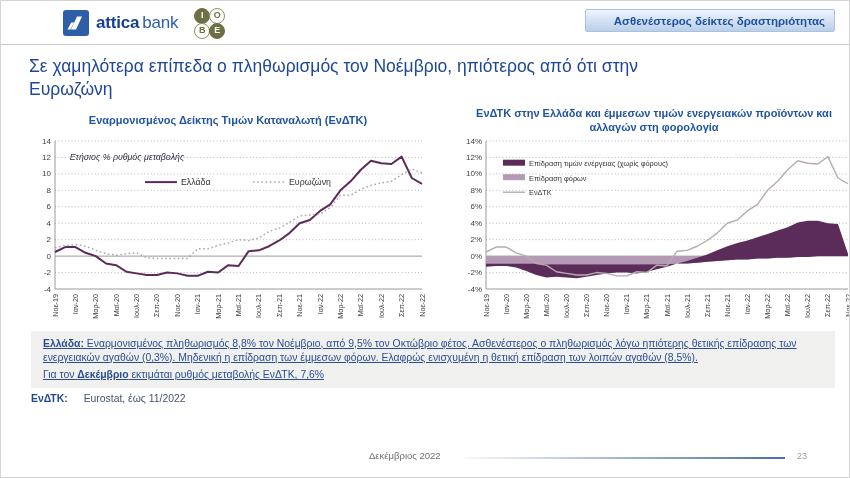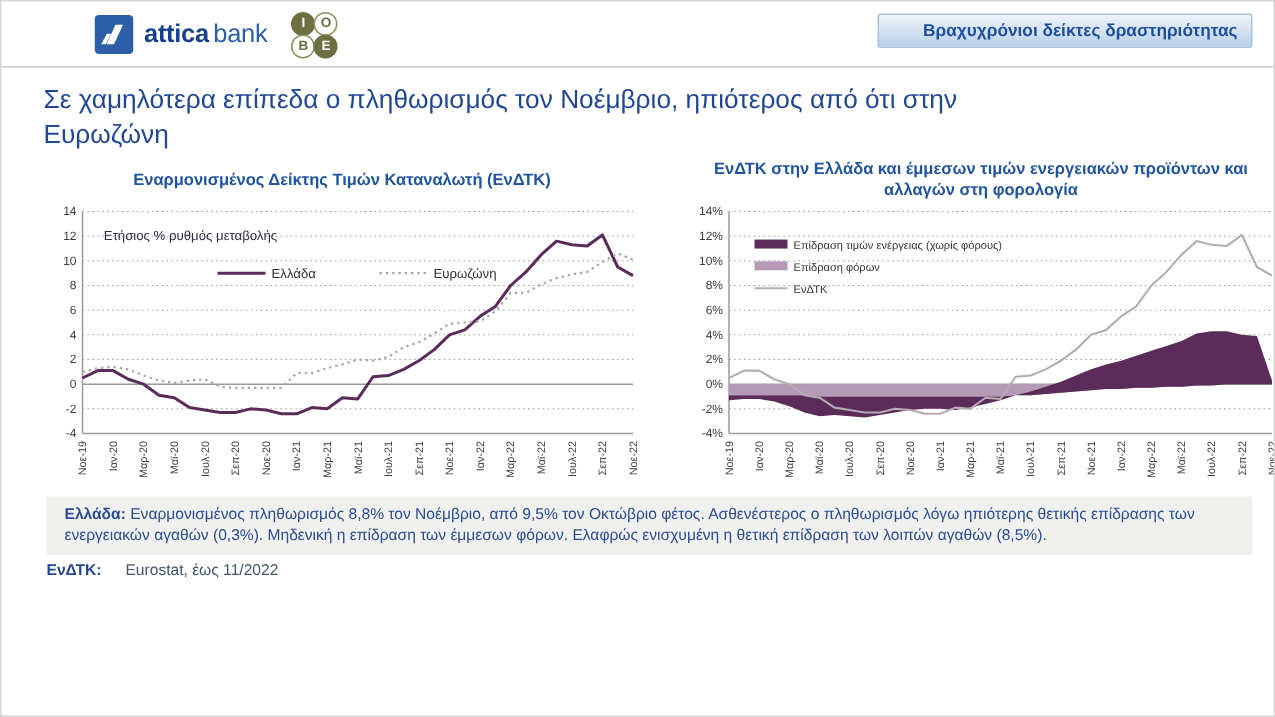--- a/index.html
+++ b/index.html
@@ -30,26 +30,26 @@
   .page-title { margin: 10px 28px 0; max-width: 672px; font-size: 17.5px; font-weight: 400; color: #1f4796; line-height: 1.3; }
   
   .charts-row { display: flex; gap: 24px; margin: 6px 16px 0 26px; }
   .figure { width: 406px; position: relative; }
   .fig-title { height: 28px; display: flex; align-items: center; justify-content: center; text-align: center;
                font-size: 11px; font-weight: 700; color: #2054a0; line-height: 1.2; padding: 0 6px; }
   .figure svg { display: block; margin: 0 auto; }
   svg text { font-family: "Liberation Sans", sans-serif; }
   .chart-annotation {
     position: absolute; left: 40px; top: 44px; width: 120px; text-align: center;
-    font-size: 8.8px; color: #2f2f49; line-height: 1.4;
+    font-size: 8.8px; font-style: italic; color: #2f2f49; line-height: 1.4;
   }
   
   .note-box { margin: 6px 14px 0 30px; background: #f0f0ee; padding: 6px 12px 5px; font-size: 10.4px;
               color: #2b4d93; line-height: 1.38; }
-  .note-box p { margin: 0 0 3px; }
+  .note-box p { margin: 0 0 3px; text-decoration: underline; }
   .note-box p:last-child { margin-bottom: 0; }
   .note-box .lead { font-weight: 700; }
   .source-line { margin: 5px 0 0 30px; font-size: 10.4px; }
   .source-line .src-label { font-weight: 700; color: #1f4796; }
   .source-line .src-text { color: #44546a; margin-left: 16px; }
   
   .footer { position: absolute; left: 0; right: 0; bottom: 12px; height: 15px; }
   .footer-date { position: absolute; left: 368px; top: 0; font-size: 9.5px; color: #6e6e6e; }
   .footer-line { position: absolute; left: 464px; right: 64px; top: 7px; height: 2px;
                  background: linear-gradient(to right, rgba(110,140,190,0.05), #4a6ea8); }
@@ -72,21 +72,21 @@
       <span class="logo-attica-text">
         <span class="b1">attica</span><span class="b2">bank</span>
       </span>
     </div>
     <div class="logo-iobe">
       <span class="circ filled">I</span>
       <span class="circ outline">O</span>
       <span class="circ outline">B</span>
       <span class="circ filled">E</span>
     </div>
-    <div class="header-badge">Βραχυχρόνιοι δείκτες δραστηριότητας</div>
+    <div class="header-badge">Ασθενέστερος δείκτες δραστηριότητας</div>
   </div>
 
   <h1 class="page-title">Σε χαμηλότερα επίπεδα ο πληθωρισμός τον Νοέμβριο, ηπιότερος από ότι στην Ευρωζώνη</h1>
 
   <div class="charts-row">
     <div class="figure">
       <div class="fig-title">Εναρμονισμένος Δείκτης Τιμών Καταναλωτή (ΕνΔΤΚ)</div>
       <svg width="402" height="190" viewBox="0 0 402 190">
           <line x1="28" y1="154" x2="395" y2="154" stroke="#9a9a9a" stroke-width="1"></line>
           <text x="24" y="156.6" text-anchor="end" font-size="8" fill="#3d3d3d">-4</text>
@@ -188,20 +188,26 @@
           <rect x="50" y="39.199999999999996" width="22" height="6" fill="#b49ab4"></rect>
           <text x="76" y="45.49999999999999" font-size="7.4" fill="#333">Επίδραση φόρων</text>
           <line x1="50" y1="57.199999999999996" x2="72" y2="57.199999999999996" stroke="#b7abb3" stroke-width="1.4"></line>
           <text x="76" y="59.99999999999999" font-size="7.4" fill="#333">ΕνΔΤΚ</text>
         </svg>
     </div>
   </div>
 
   <div class="note-box">
     <p><span class="lead">Ελλάδα:</span><span> Εναρμονισμένος πληθωρισμός 8,8% τον Νοέμβριο, από 9,5% τον Οκτώβριο φέτος. Ασθενέστερος ο πληθωρισμός λόγω ηπιότερης θετικής επίδρασης των ενεργειακών αγαθών (0,3%). Μηδενική η επίδραση των έμμεσων φόρων. Ελαφρώς ενισχυμένη η θετική επίδραση των λοιπών αγαθών (8,5%).</span></p>
+    <p><span>Για τον </span><span class="lead">Δεκέμβριο</span><span> εκτιμάται ρυθμός μεταβολής ΕνΔΤΚ, 7,6%</span></p>
   </div>
 
   <div class="source-line">
     <span class="src-label">ΕνΔΤΚ:</span><span class="src-text">Eurostat, έως 11/2022</span>
   </div>
 
+  <div class="footer">
+    <span class="footer-date">Δεκέμβριος 2022</span>
+    <span class="footer-line"></span>
+    <span class="footer-page">23</span>
+  </div>
 
 </div>
 
 </body></html>

